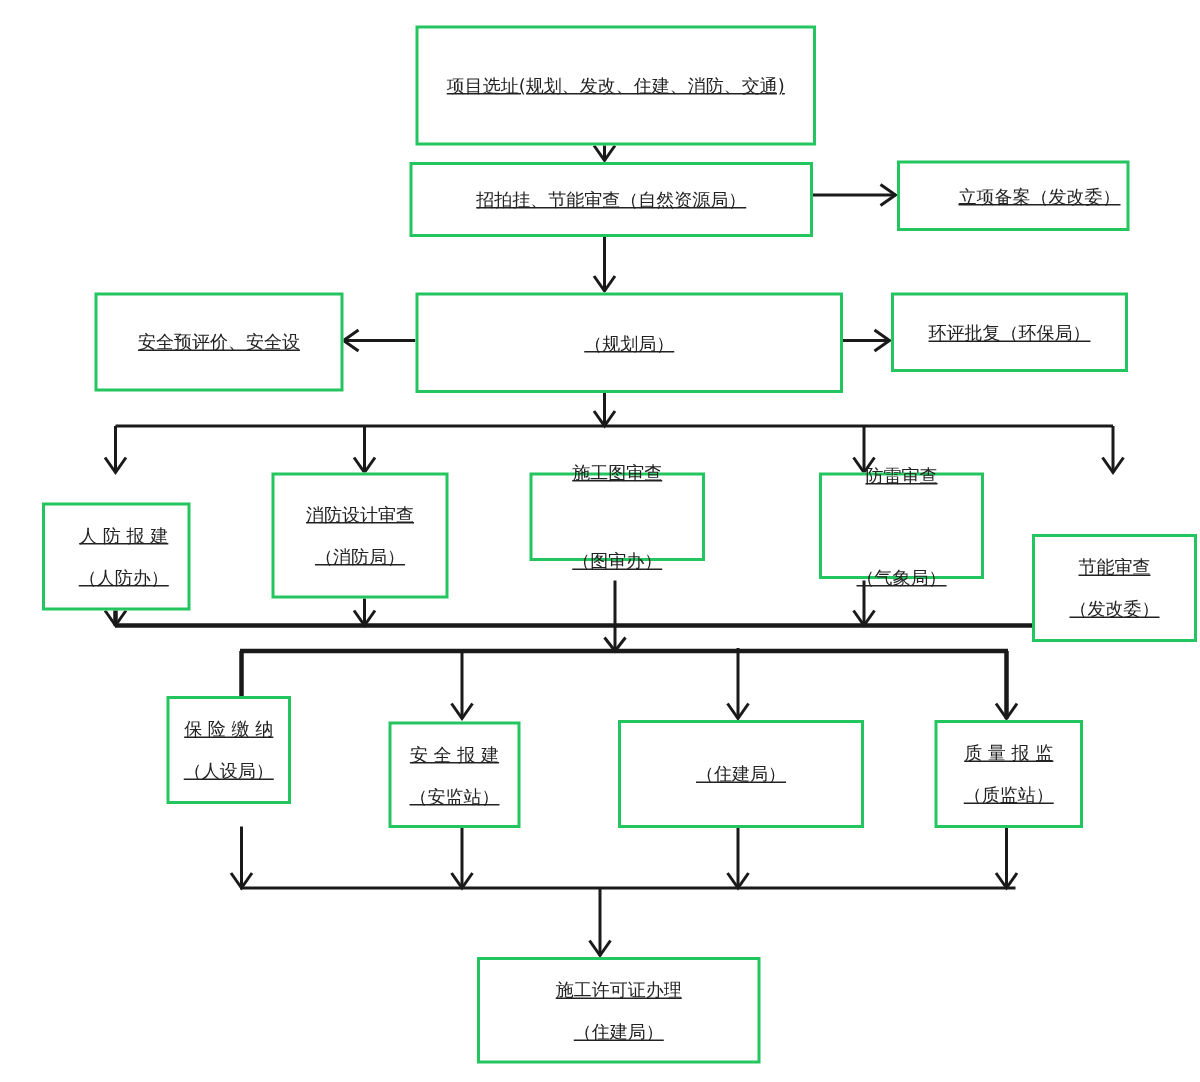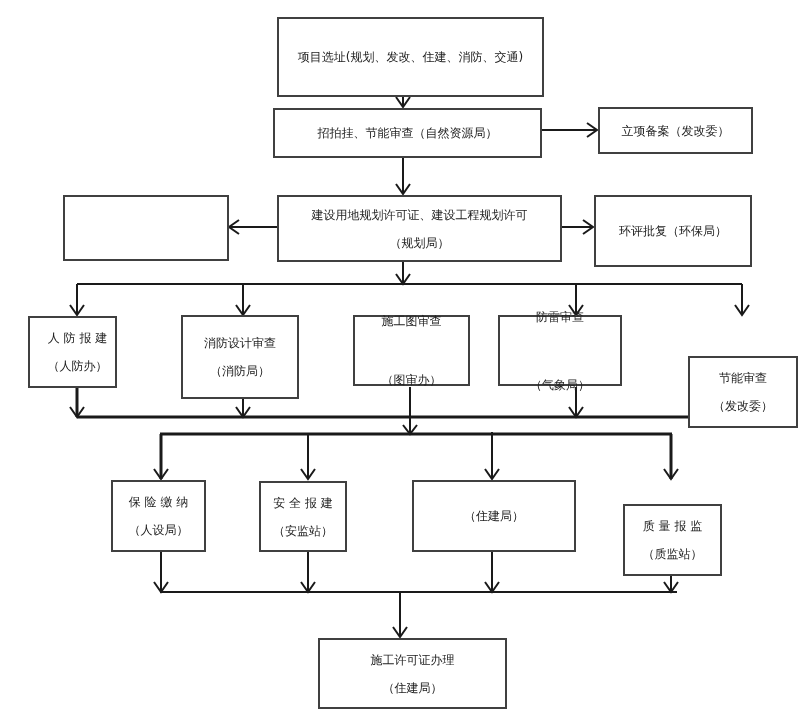--- a/index.html
+++ b/index.html
@@ -1,21 +1,21 @@
 <!DOCTYPE html>
 <html><head>
 <meta charset="utf-8">
 <style>
   html, body { margin: 0; padding: 0; background: #ffffff; }
   body { width: 800px; height: 721px; position: relative; overflow: hidden;
          font-family: "DejaVu Sans", "Liberation Sans", sans-serif; }
   #canvas { position: absolute; left: 0; top: 0; width: 800px; height: 721px; }
-  .node { position: absolute; box-sizing: border-box; border: 2px solid #404040; background: #fff;
+  .node { position: absolute; box-sizing: border-box; border: 2px solid #22c55e; background: #fff;
           display: flex; flex-direction: column; align-items: center; justify-content: center;
-          color: #222; font-size: 12px; line-height: 28px; text-align: center; padding: 0 4px; }
+          color: #222; font-size: 12px; line-height: 28px; text-align: center; padding: 0 4px; text-decoration: underline; }
   .node span { display: block; white-space: nowrap; }
   svg line { stroke: #1a1a1a; stroke-width: 2; }
   svg line.thick { stroke-width: 3; }
   svg polyline { fill: none; stroke: #1a1a1a; stroke-width: 2; }
 </style>
 </head>
 <body>
 
 <svg id="canvas" viewBox="0 0 800 721" xmlns="http://www.w3.org/2000/svg">
 
@@ -85,69 +85,69 @@
 </svg>
 
 <div class="node" style="left:277px;top:17px;width:267px;height:80px;">
   <span>项目选址(规划、发改、住建、消防、交通)</span>
 </div>
 
 <div class="node" style="left:273px;top:108px;width:269px;height:50px;">
   <span>招拍挂、节能审查（自然资源局）</span>
 </div>
 
-<div class="node" style="left:598px;top:107px;width:155px;height:47px;">
+<div class="node" style="left:598px;top:107px;width:155px;height:47px;align-items:flex-end;">
   <span>立项备案（发改委）</span>
 </div>
 
 <div class="node" style="left:63px;top:195px;width:166px;height:66px;">
+  <span>安全预评价、安全设</span>
 </div>
 
 <div class="node" style="left:277px;top:195px;width:285px;height:67px;">
-  <span>建设用地规划许可证、建设工程规划许可</span>
   <span>（规划局）</span>
 </div>
 
-<div class="node" style="left:594px;top:195px;width:158px;height:72px;">
+<div class="node" style="left:594px;top:195px;width:158px;height:53px;">
   <span>环评批复（环保局）</span>
 </div>
 
-<div class="node" style="left:28px;top:316px;width:89px;height:72px;padding-left:14px;">
+<div class="node" style="left:28px;top:335px;width:99px;height:72px;padding-left:14px;">
   <span>人 防 报 建</span>
   <span>（人防办）</span>
 </div>
 <div class="node" style="left:181px;top:315px;width:118px;height:84px;text-align:center;">
   <span>消防设计审查</span>
   <span>（消防局）</span>
 </div>
-<div class="node" style="left:353px;top:315px;width:117px;height:71px;gap:31px;">
+<div class="node" style="left:353px;top:315px;width:117px;height:59px;gap:31px;">
   <span>施工图审查</span>
   <span>（图审办）</span>
 </div>
-<div class="node" style="left:498px;top:315px;width:124px;height:71px;gap:40px;">
+<div class="node" style="left:546px;top:315px;width:110px;height:71px;gap:40px;">
   <span>防雷审查</span>
   <span>（气象局）</span>
 </div>
 <div class="node" style="left:688px;top:316px;width:110px;height:72px;margin-top:40px;">
   <span>节能审查</span>
   <span>（发改委）</span>
 </div>
 
-<div class="node" style="left:111px;top:480px;width:95px;height:72px;">
+<div class="node" style="left:111px;top:464px;width:83px;height:72px;">
   <span>保 险 缴 纳</span>
   <span>（人设局）</span>
 </div>
 <div class="node" style="left:259px;top:481px;width:88px;height:71px;">
   <span>安 全 报 建</span>
   <span>（安监站）</span>
 </div>
 <div class="node" style="left:412px;top:480px;width:164px;height:72px;">
   <span>（住建局）</span>
 </div>
-<div class="node" style="left:623px;top:480px;width:99px;height:72px;margin-top:24px;">
+<div class="node" style="left:623px;top:480px;width:99px;height:72px;">
   <span>质 量 报 监</span>
   <span>（质监站）</span>
 </div>
 
 <div class="node" style="left:318px;top:638px;width:189px;height:71px;">
   <span>施工许可证办理</span>
   <span>（住建局）</span>
 </div>
 
 </body></html>

